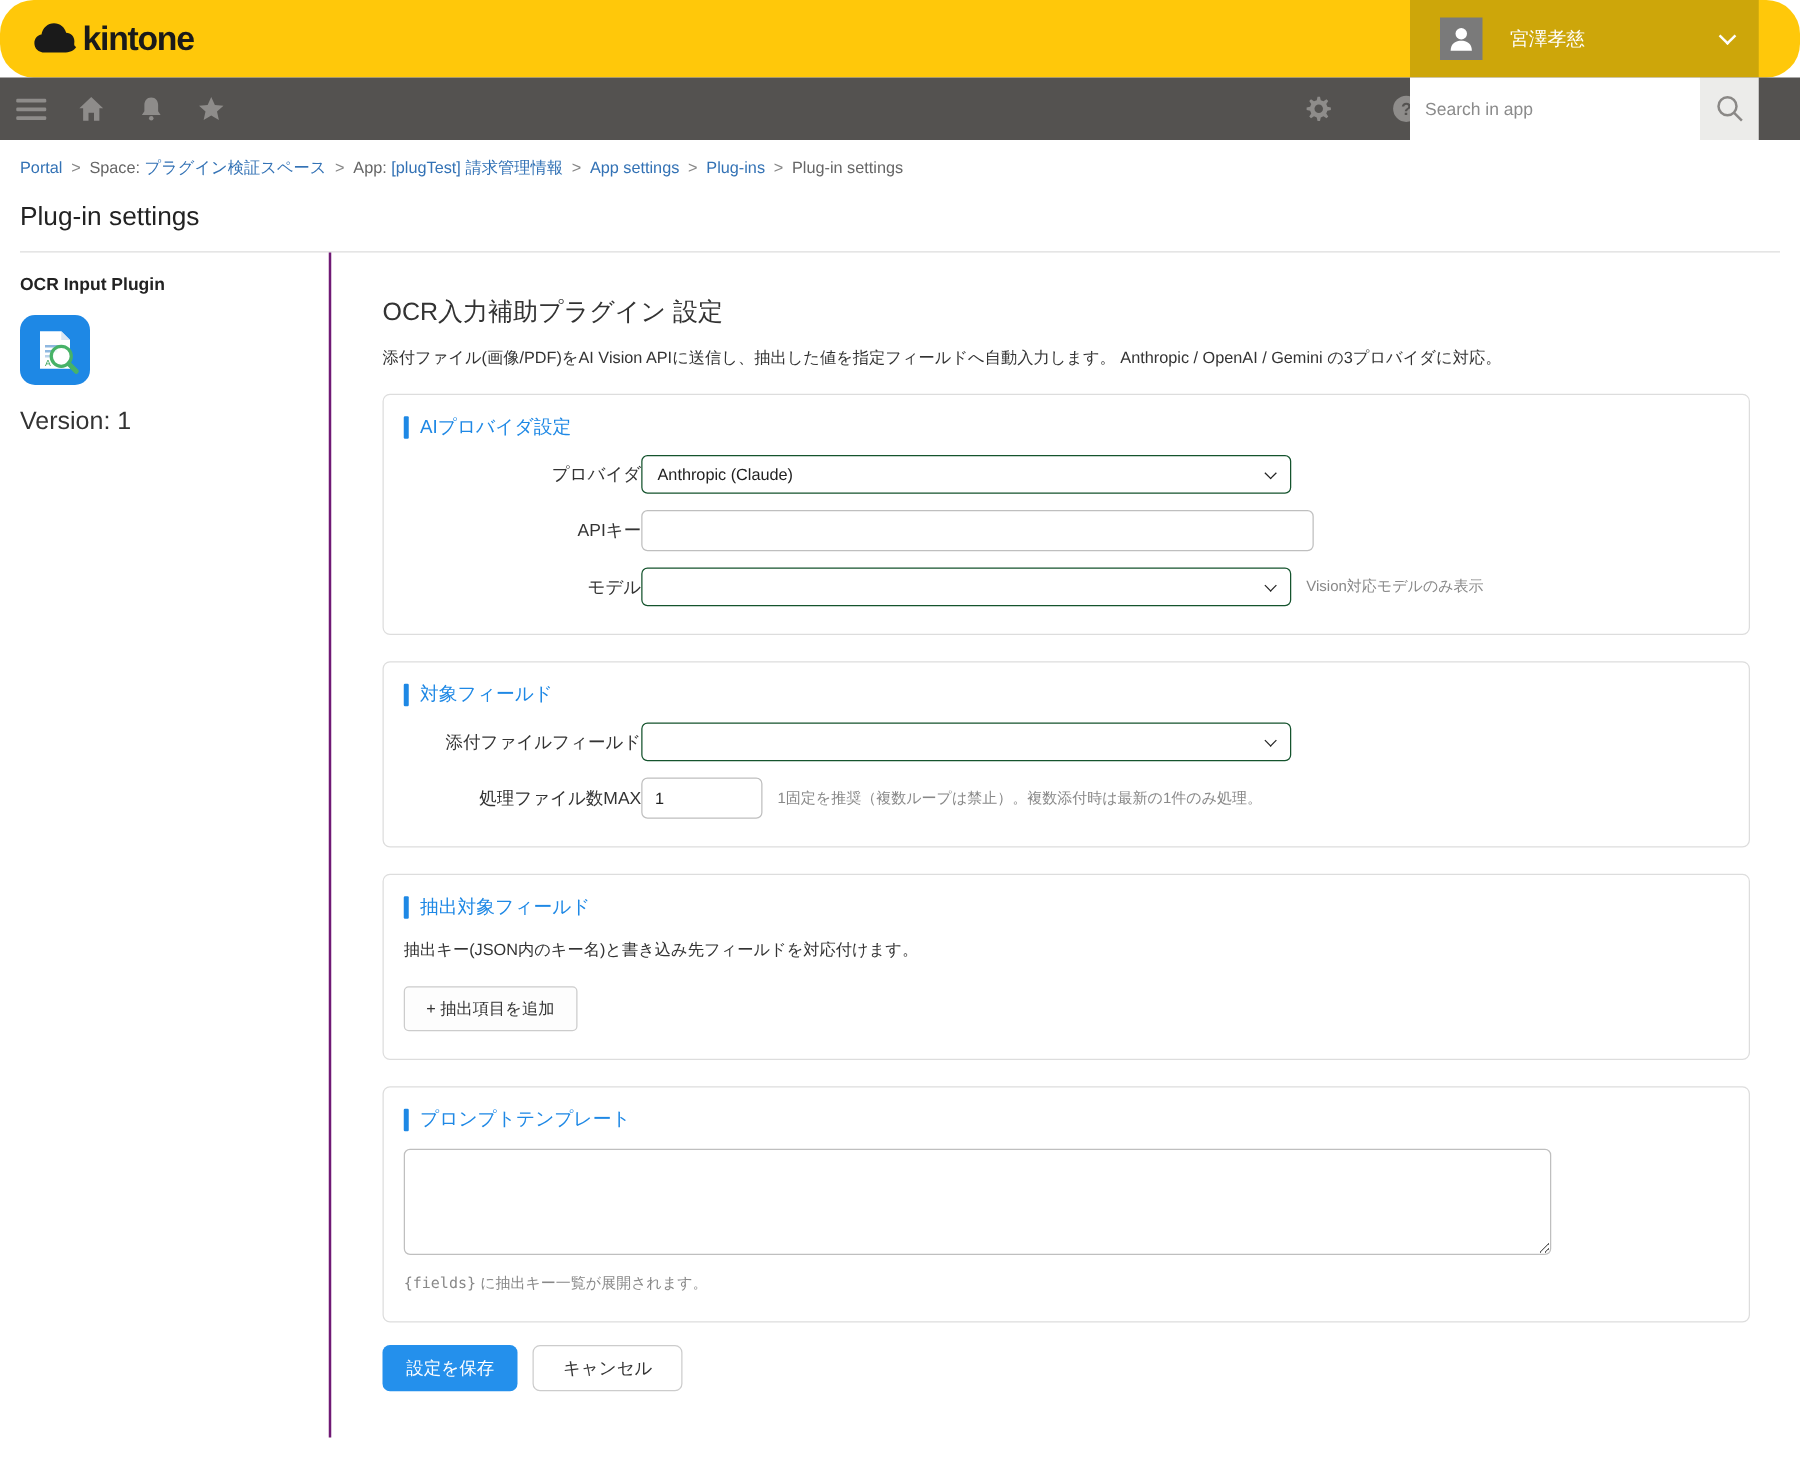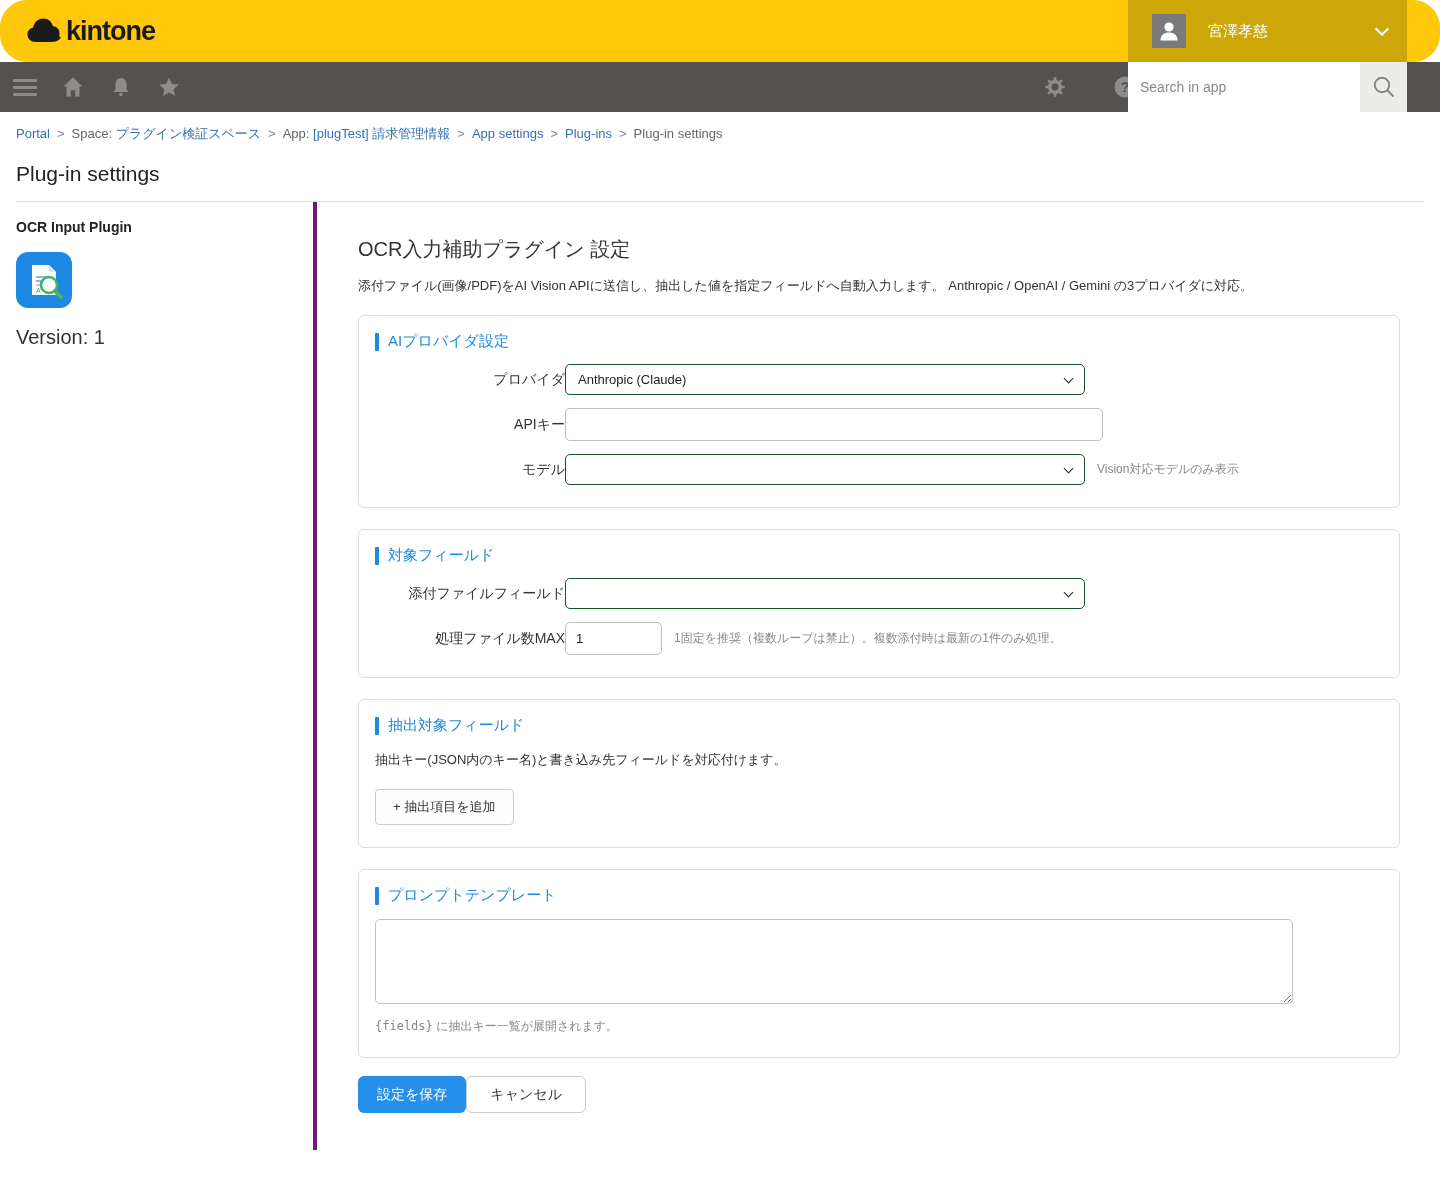--- a/index.html
+++ b/index.html
@@ -40,21 +40,21 @@
 
   
   .breadcrumb { padding:13px 16px 0; font-size:13px; color:#666; }
   .breadcrumb a { color:#3372B5; text-decoration:none; cursor:pointer; }
   .crumb-sep { color:#888; margin:0 7px; }
   .page-title { font-size:21px; font-weight:400; color:#222; margin:19px 0 0 16px; }
   .title-rule { border:none; border-top:1px solid #ddd; margin:15px 16px 0; }
 
   
   .content { display:flex; height:948px; }
-  .sidebar { width:317px; flex:0 0 auto; border-right:4px solid #701a75;
+  .sidebar { width:265px; flex:0 0 auto; border-right:2px solid #701a75;
     padding:17px 16px 0; }
   .plugin-name { font-size:14px; font-weight:bold; color:#222; }
   .plugin-icon { margin-top:17px; width:56px; height:56px; }
   .plugin-version { margin-top:18px; font-size:20px; color:#333; }
   .main { flex:1; padding:34px 40px 0 41px; }
 
   .main-title { font-size:20px; font-weight:400; color:#333; }
   .main-desc { font-size:13px; color:#333; margin-top:14px; line-height:17px; }
 
   
@@ -80,21 +80,21 @@
   .add-btn { margin-top:20px; display:inline-block; padding:8px 17px; font-size:13px;
     color:#333; background:#fdfdfd; border:1px solid #ccc; border-radius:4px;
     cursor:pointer; font-family:inherit; }
   .prompt-textarea { display:block; margin-top:14px; width:918px; height:85px;
     border:1px solid #bfbfbf; border-radius:5px; resize:both; padding:8px 10px;
     font-size:13px; font-family:inherit; outline:none; }
   .prompt-note { margin-top:14px; font-size:12px; color:#888; }
   .prompt-note code { font-family:"DejaVu Sans Mono","Liberation Mono",monospace; }
 
   
-  .footer-actions { display:flex; margin-top:18px; }
+  .footer-actions { display:flex; gap:12px; margin-top:18px; }
   .save-btn { background:#2490EC; color:#fff; border:none; border-radius:6px;
     padding:0 19px; height:37px; font-size:14px; cursor:pointer; font-family:inherit; }
   .cancel-btn { background:#fff; color:#333; border:1px solid #ccc; border-radius:6px;
     padding:0 23px; height:37px; font-size:14px; cursor:pointer; font-family:inherit; }
 </style>
 </head>
 <body>
 
 <header class="top-header">
   <div class="logo">

